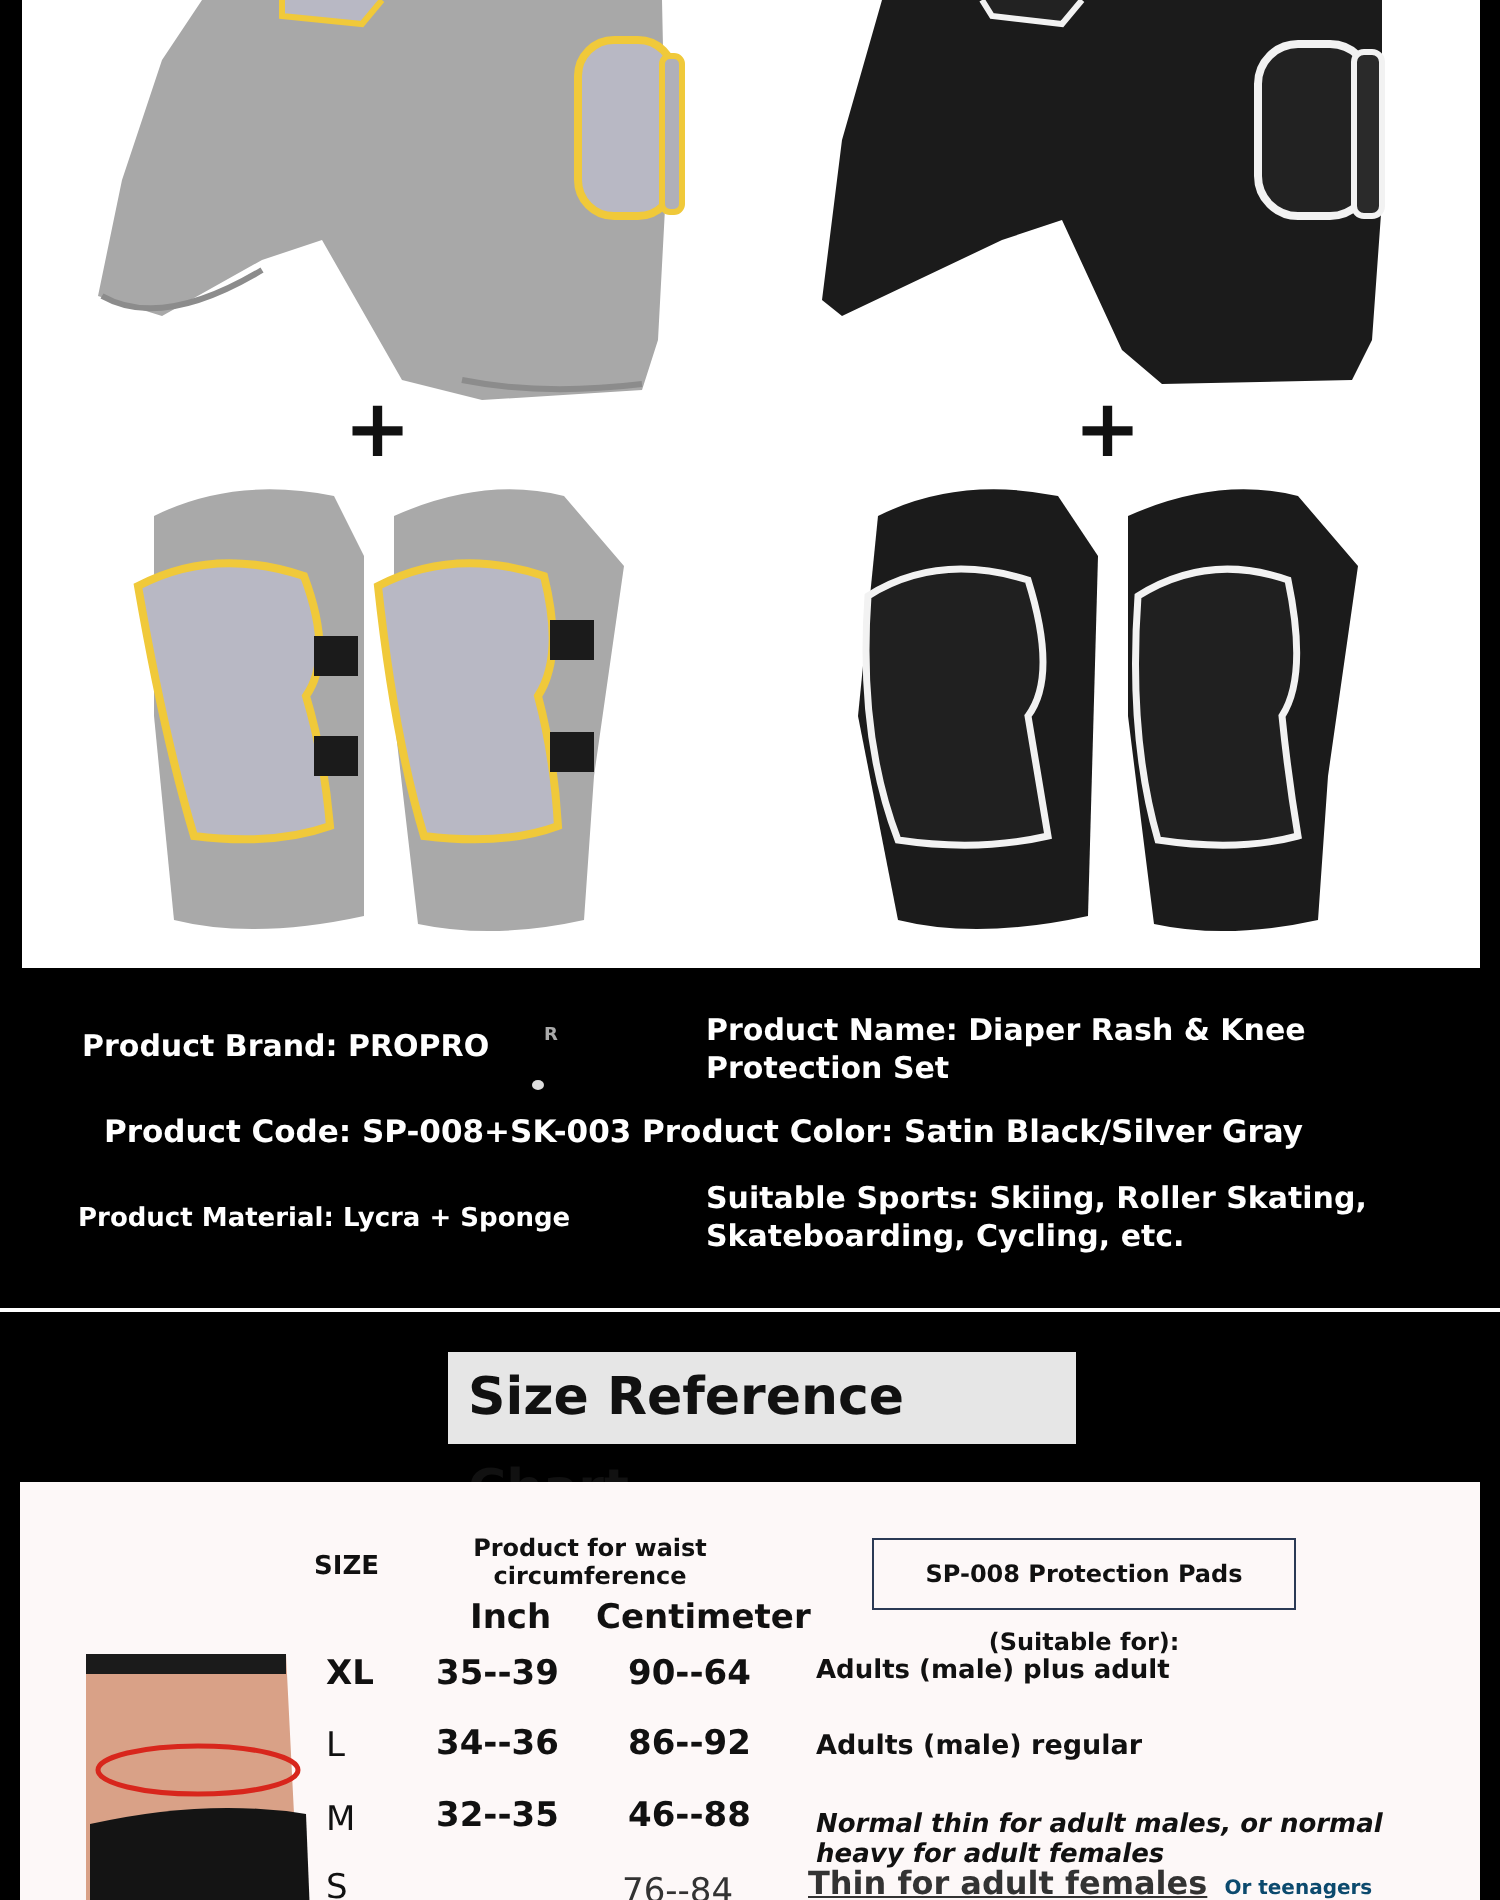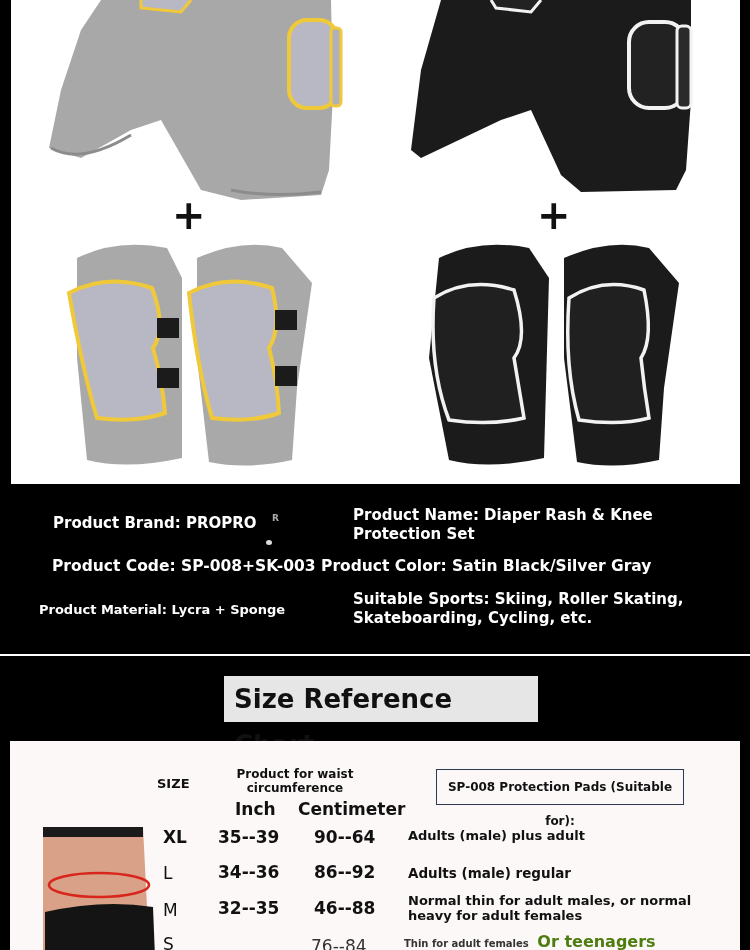--- a/index.html
+++ b/index.html
@@ -44,21 +44,21 @@
   .size-panel {
     position: absolute; left: 10px; top: 741px; width: 730px; height: 209px;
     background: #fdf8f8; overflow: hidden;
   }
   .cell { position: absolute; color: #111; font-weight: bold; white-space: nowrap; }
   .hdr-size { left: 147px; top: 35px; font-size: 13px; }
   .hdr-waist { left: 210px; top: 26px; width: 150px; text-align: center; font-size: 12px; line-height: 14px; }
   .hdr-inch { left: 214px; top: 58px; font-size: 17px; margin-left: 11px; }
   .hdr-cm { left: 288px; top: 58px; font-size: 17px; }
   .pads-box {
-    position: absolute; left: 426px; top: 28px; width: 248px; height: 36px;
+    position: absolute; left: 426px; top: 28px; width: 212px; height: 36px;
     border: 1px solid #2b3a55; box-sizing: border-box;
     font-size: 12px; font-weight: bold; color: #111;
     line-height: 34px; text-align: center;
   }
   .size-lbl { left: 153px; font-size: 17px; }
   .size-lbl.light { font-weight: normal; }
   .inch-val { left: 208px; font-size: 17px; }
   .cm-val { left: 304px; font-size: 17px; }
   .desc { left: 398px; font-size: 13px; line-height: 15px; }
   .waist-img { position: absolute; left: 33px; top: 86px; }
@@ -100,21 +100,21 @@
 
   <svg class="prod" style="left:408px;top:238px;" width="270" height="232" viewBox="0 0 270 232">
     <path d="M20 20 Q60 0 110 10 L130 40 L125 220 Q70 232 30 222 L10 120 Z" fill="#1b1b1b"></path>
     <path d="M145 20 Q190 0 230 10 L260 45 L245 150 L240 222 Q195 232 158 224 L145 120 Z" fill="#1b1b1b"></path>
     <path d="M15 60 Q50 38 95 52 Q110 100 95 120 Q100 150 105 180 Q70 188 30 182 Q10 130 15 60 Z" fill="#202020" stroke="#f2f2f2" stroke-width="3.5"></path>
     <path d="M150 60 Q185 38 225 52 Q235 100 222 120 Q225 150 230 180 Q200 188 160 182 Q145 130 150 60 Z" fill="#202020" stroke="#f2f2f2" stroke-width="3.5"></path>
   </svg>
 </div>
 
 <div class="info-section"></div>
-<div class="info" style="left:53px;top:514px;font-size:15px;">Product Brand: PROPRO</div>
+<div class="info" style="left:41px;top:514px;font-size:15px;">Product Brand: PROPRO</div>
 <div class="reg-mark">R</div>
 <div class="dot-mark"></div>
 <div class="info" style="left:353px;top:506px;width:330px;font-size:15px;">Product Name: Diaper Rash &amp; Knee Protection Set</div>
 <div class="info" style="left:52px;top:557px;font-size:15.5px;">Product Code: SP-008+SK-003 Product Color: Satin Black/Silver Gray</div>
 <div class="info" style="left:39px;top:600px;font-size:13px;">Product Material: Lycra + Sponge</div>
 <div class="info" style="left:353px;top:590px;width:340px;font-size:15px;">Suitable Sports: Skiing, Roller Skating, Skateboarding, Cycling, etc.</div>
 
 <div class="divider"></div>
 
 <div class="chart-title">Size Reference Chart</div>
@@ -139,22 +139,22 @@
   <div class="cell desc" style="top:87px;">Adults (male) plus adult</div>
 
   <div class="cell size-lbl light" style="top:122px;">L</div>
   <div class="cell inch-val" style="top:121px;">34--36</div>
   <div class="cell cm-val" style="top:121px;">86--92</div>
   <div class="cell desc" style="top:125px;font-size:13.5px;">Adults (male) regular</div>
 
   <div class="cell size-lbl light" style="top:159px;">M</div>
   <div class="cell inch-val" style="top:157px;">32--35</div>
   <div class="cell cm-val" style="top:157px;">46--88</div>
-  <div class="cell desc" style="top:152px;width:320px;white-space:normal;">Normal thin for adult males, or normal heavy for adult females</div>
+  <div class="cell desc" style="top:164px;width:320px;white-space:normal;font-style:italic;">Normal thin for adult males, or normal heavy for adult females</div>
 
   <div class="cell size-lbl light" style="top:193px;">S</div>
   <div class="cell inch-val" style="top:190px;font-size:15px;left:204px;margin-top:48px;">30 - - 33</div>
   <div class="cell cm-val" style="top:195px;font-weight:normal;color:#333;left:301px;">76--84</div>
   <div class="cell desc" style="top:193px;left:394px;">
-    <span style="font-size:10px;color:#333;">Thin for adult females</span>
-    <span style="font-size:16px;color:#4d7c0f;margin-left:4px;">Or teenagers</span>
+    <span style="font-size:16px;color:#333;text-decoration:underline;">Thin for adult females</span>
+    <span style="font-size:10px;color:#0c4a6e;margin-left:4px;">Or teenagers</span>
   </div>
 </div>
 
 </body></html>

